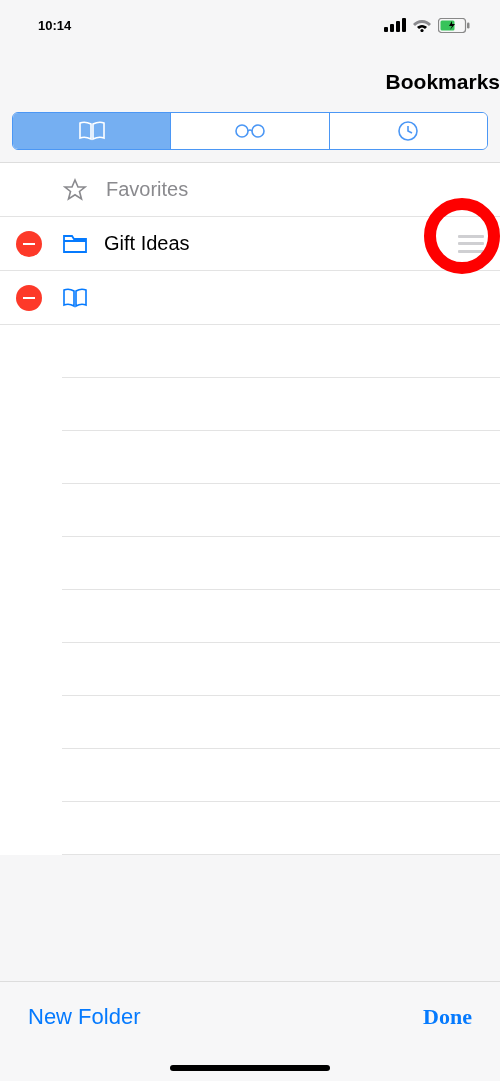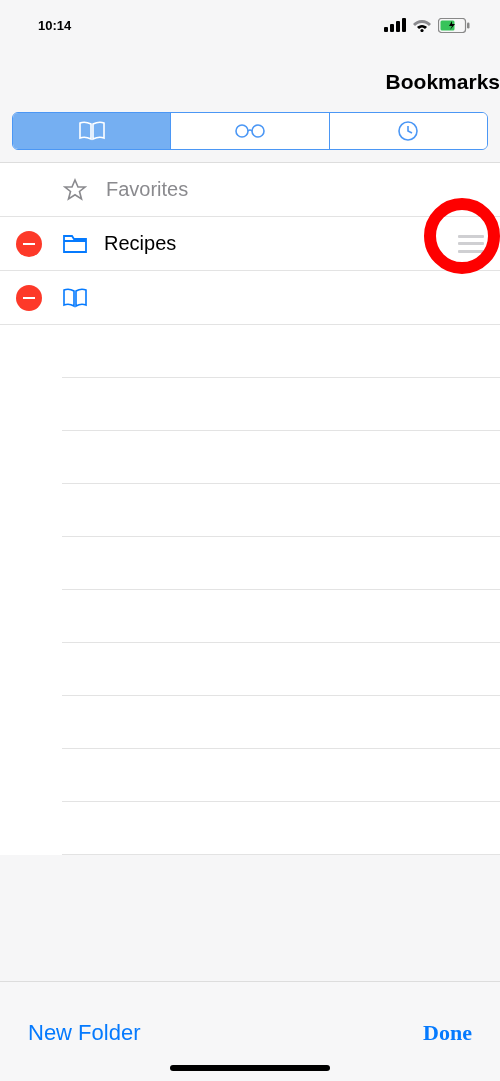--- a/index.html
+++ b/index.html
@@ -24,21 +24,21 @@
 .row-icon { width:26px; height:26px; margin:0 16px 0 20px; flex-shrink:0; display:flex; align-items:center; justify-content:center; }
 .favorites .row-icon { margin:0 18px 0 0px; }
 .row-label { flex:1; font-size:20px; color:#000; }
 .favorites .row-label { color:#8a8a8e; }
 .drag { width:26px; height:18px; display:flex; flex-direction:column; justify-content:space-between; cursor:grab; flex-shrink:0; }
 .drag span { height:3px; background:#cfcfd2; border-radius:1px; }
 
 .empty-rows { margin-left:62px; border-top:0; }
 .empty-rows .erow { height:53px; border-bottom:1px solid #e3e3e3; }
 
-.toolbar { position:absolute; bottom:0; left:0; right:0; height:100px; background:#f7f7f8; border-top:1px solid #ddd; display:flex; justify-content:space-between; align-items:flex-start; padding:38px 28px 0; }
+.toolbar { position:absolute; bottom:0; left:0; right:0; height:100px; background:#f7f7f8; border-top:1px solid #ddd; display:flex; justify-content:space-between; align-items:flex-start; padding:22px 28px 0; }
 .toolbar a { color:#057afe; font-size:22px; }
 .toolbar .done { font-weight:600;font-family:Liberation Serif, serif; }
 .home-ind { position:absolute; bottom:10px; left:50%; transform:translateX(-50%); width:160px; height:6px; background:#000; border-radius:3px; }
 
 .annotation { position:absolute; width:76px; height:76px; border:12px solid #fe0000; border-radius:50%; top:198px; right:0px; pointer-events:none; }
 </style>
 </head>
 <body>
 
 <div class="status-bar">
@@ -92,37 +92,37 @@
 <div class="list">
   <div class="row favorites">
     <span class="row-icon">
       <svg width="24" height="24" viewBox="0 0 24 24">
           <path d="M12 2 L15 9 L22 9 L16.5 13.5 L18.5 21 L12 16.8 L5.5 21 L7.5 13.5 L2 9 L9 9 Z" fill="none" stroke="#8a8a8e" stroke-width="1.6"></path>
         </svg>
     </span>
     <span class="row-label">Favorites</span>
   </div>
 
-
   <div class="row">
     <div class="delete-btn">
         <span></span>
       </div>
     <span class="row-icon">
       <svg width="26" height="22" viewBox="0 0 26 22">
           <path d="M2 3 L10 3 L12 6 L24 6 L24 19 L2 19 Z M2 8 L24 8" fill="none" stroke="#057afe" stroke-width="1.8"></path>
         </svg>
     </span>
-    <span class="row-label">Recipes</span>
+    <span class="row-label">Gift Ideas</span>
     <div class="drag">
         <span></span>
         <span></span>
         <span></span>
       </div>
   </div>
+
 
 
   <div class="row">
     <div class="delete-btn">
         <span></span>
       </div>
     <span class="row-icon">
       <svg width="26" height="20" viewBox="0 0 26 20">
           <path d="M2 2 Q7 0 12 3 L12 18 Q7 15 2 17 Z M24 2 Q19 0 14 3 L14 18 Q19 15 24 17 Z" fill="none" stroke="#057afe" stroke-width="1.6"></path>
         </svg>

